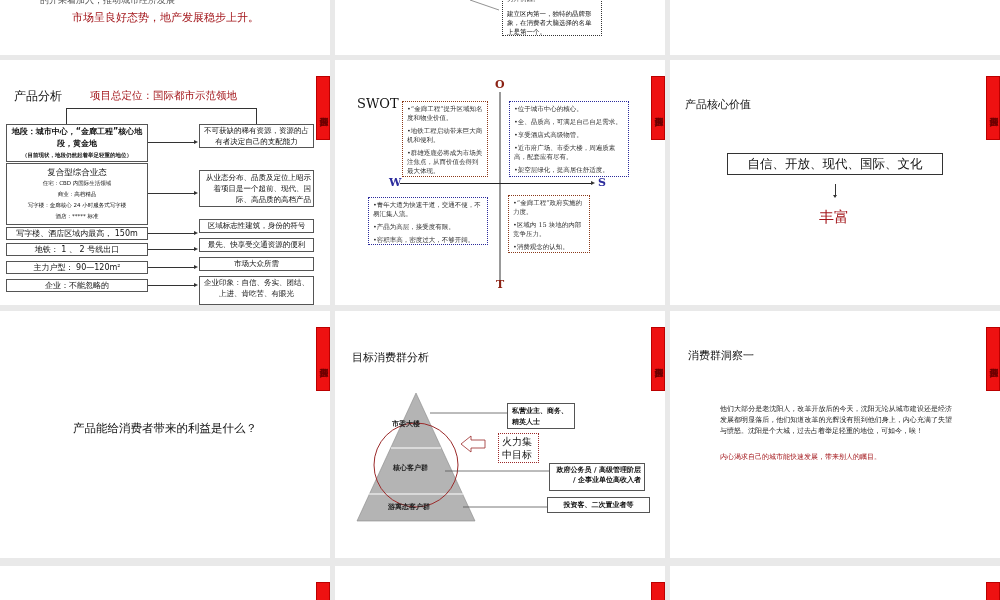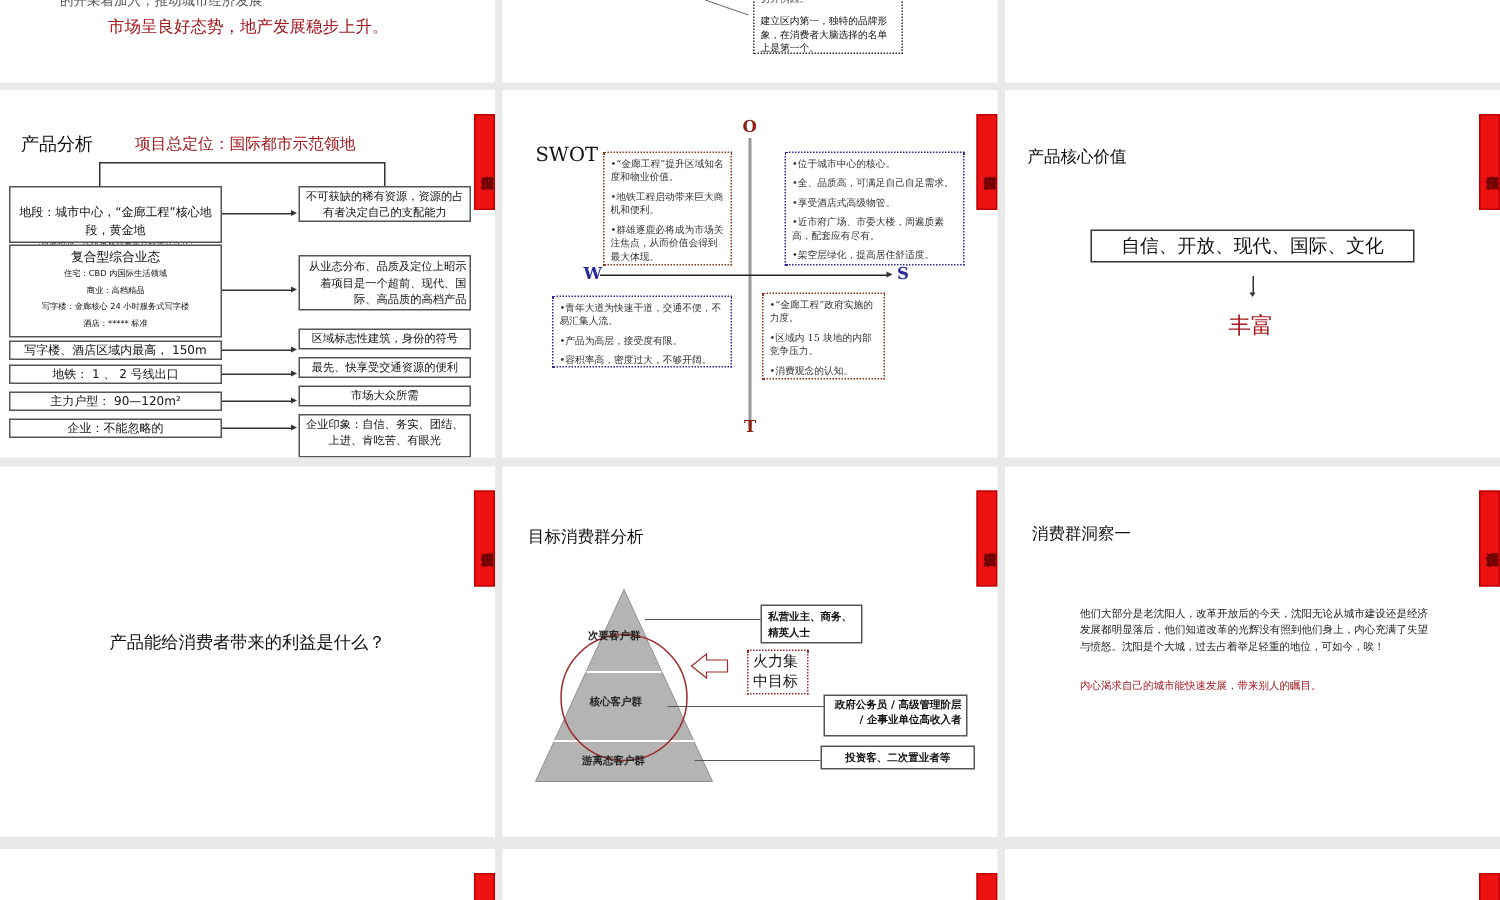--- a/index.html
+++ b/index.html
@@ -40,21 +40,21 @@
 
 <div class="slide" style="left:0;top:60px;width:330px;height:245px;">
   <div class="tab" style="left:316px;top:16px;">深圳慕强广告</div>
   <div class="abs" style="left:14px;top:28px;font-size:12px;">产品分析</div>
   <div class="abs red" style="left:90px;top:29px;font-size:10.5px;">项目总定位：国际都市示范领地</div>
 
   <div class="vline" style="left:66px;top:48px;height:16px;"></div>
   <div class="hline" style="left:66px;top:48px;width:190px;"></div>
   <div class="vline" style="left:256px;top:48px;height:16px;"></div>
 
-  <div class="box" style="left:6px;top:64px;width:142px;height:38px;font-size:8px;padding-top:11px;">
+  <div class="box" style="left:6px;top:64px;width:142px;height:38px;font-size:8px;padding-top:1px;font-weight:bold;">
     <div>地段：城市中心，“金廊工程”核心地段，黄金地</div>
     <div style="font-size:5.5px;line-height:9px;margin-top:1px;">（目前现状，地段仍然起着举足轻重的地位）</div>
   </div>
   <div class="box" style="left:6px;top:103px;width:142px;height:62px;text-align:center;padding:2px 4px;">
     <div style="font-size:8.5px;line-height:12px;">复合型综合业态</div>
     <div style="font-size:5.5px;line-height:11px;">住宅：CBD 内国际生活领域</div>
     <div style="font-size:5.5px;line-height:11px;">商业：高档精品</div>
     <div style="font-size:5.5px;line-height:11px;">写字楼：金廊核心 24 小时服务式写字楼</div>
     <div style="font-size:5.5px;line-height:11px;">酒店：***** 标准</div>
   </div>
@@ -94,21 +94,21 @@
   <div class="abs serif" style="left:160px;top:18px;font-size:11px;font-weight:bold;color:#8b2214;">O</div>
   <div class="abs serif" style="left:161px;top:218px;font-size:11px;font-weight:bold;color:#8b2214;">T</div>
   <div class="abs serif" style="left:54px;top:116px;font-size:11px;font-weight:bold;color:#2b2b9c;">W</div>
   <div class="abs serif" style="left:263px;top:116px;font-size:11px;font-weight:bold;color:#2b2b9c;">S</div>
 
   <div class="dotbox" style="left:67px;top:41px;width:86px;height:76px;border:1.5px dotted #8b3a1a;">
     <p>•“金廊工程”提升区域知名度和物业价值。</p>
     <p>•地铁工程启动带来巨大商机和便利。</p>
     <p>•群雄逐鹿必将成为市场关注焦点，从而价值会得到最大体现。</p>
   </div>
-  <div class="dotbox" style="left:174px;top:41px;width:120px;height:76px;border:1.5px dotted #2b2b9c;margin-left:14px;">
+  <div class="dotbox" style="left:174px;top:41px;width:120px;height:76px;border:1.5px dotted #2b2b9c;">
     <p>•位于城市中心的核心。</p>
     <p>•全、品质高，可满足自己自足需求。</p>
     <p>•享受酒店式高级物管。</p>
     <p>•近市府广场、市委大楼，周遍质素高，配套应有尽有。</p>
     <p>•架空层绿化，提高居住舒适度。</p>
   </div>
   <div class="dotbox" style="left:33px;top:137px;width:120px;height:48px;border:1.5px dotted #2b2b9c;">
     <p>•青年大道为快速干道，交通不便，不易汇集人流。</p>
     <p>•产品为高层，接受度有限。</p>
     <p>•容积率高，密度过大，不够开阔。</p>
@@ -140,21 +140,21 @@
   <svg class="abs" style="left:0;top:0" width="330" height="247">
     <polygon points="81,82 22,210 140,210" fill="#b4b4b4" stroke="#888" stroke-width="0.6"></polygon>
     <line x1="56" y1="137" x2="106" y2="137" stroke="#fff" stroke-width="1.2"></line>
     <line x1="34" y1="183" x2="128" y2="183" stroke="#fff" stroke-width="1.2"></line>
     <circle cx="81" cy="154" r="42" fill="none" stroke="#9b2a2a" stroke-width="1"></circle>
     <line x1="95" y1="102" x2="172" y2="102" stroke="#555" stroke-width="0.8"></line>
     <line x1="110" y1="160" x2="215" y2="160" stroke="#555" stroke-width="0.8"></line>
     <line x1="128" y1="196" x2="212" y2="196" stroke="#555" stroke-width="0.8"></line>
     <polygon points="126,133 136,125 136,129 150,129 150,137 136,137 136,141" fill="#fff" stroke="#9b2a2a" stroke-width="0.8"></polygon>
   </svg>
-  <div class="abs" style="left:57px;top:108px;font-size:7px;font-family:'DejaVu Serif',serif;font-weight:bold;color:#222;">次要客户群</div>
+  <div class="abs" style="left:57px;top:108px;font-size:7px;font-family:'DejaVu Serif',serif;font-weight:bold;color:#222;">市委大楼</div>
   <div class="abs" style="left:58px;top:152px;font-size:7px;font-family:'DejaVu Serif',serif;font-weight:bold;color:#222;">核心客户群</div>
   <div class="abs" style="left:53px;top:191px;font-size:7px;font-family:'DejaVu Serif',serif;font-weight:bold;color:#222;">游离态客户群</div>
   <div class="abs" style="left:163px;top:122px;width:41px;height:30px;border:1px dotted #9b2a2a;font-size:10px;line-height:13px;padding:1px 3px;">火力集中目标</div>
   <div class="abs" style="left:172px;top:92px;width:68px;height:26px;border:1px solid #555;font-size:7px;line-height:11px;padding:1px 4px;font-family:'DejaVu Serif',serif;font-weight:bold;">私营业主、商务、精英人士</div>
   <div class="abs" style="left:214px;top:152px;width:96px;height:28px;border:1px solid #555;font-size:7px;line-height:10px;padding:1px 3px;text-align:right;font-family:'DejaVu Serif',serif;font-weight:bold;overflow:visible;">政府公务员 / 高级管理阶层 / 企事业单位高收入者</div>
   <div class="abs" style="left:212px;top:186px;width:103px;height:16px;border:1px solid #555;font-size:7px;line-height:13px;text-align:center;background:#fff;font-family:'DejaVu Serif',serif;font-weight:bold;">投资客、二次置业者等</div>
 </div>
 
 <div class="slide" style="left:670px;top:311px;width:330px;height:247px;">
   <div class="tab" style="left:316px;top:16px;">深圳慕强广告</div>

